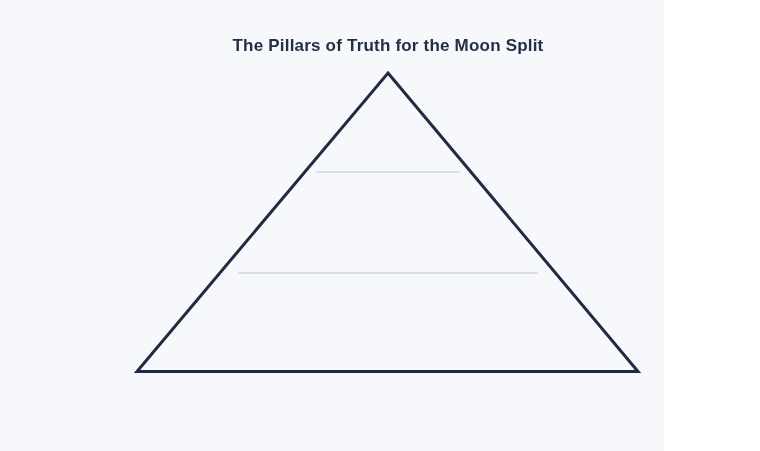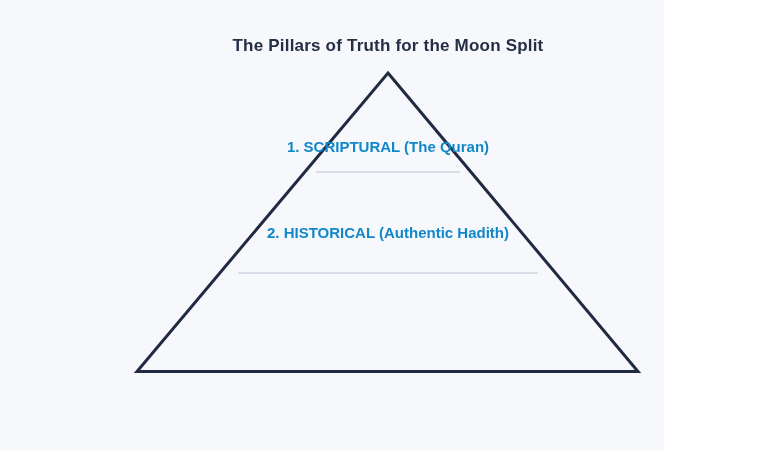--- a/index.html
+++ b/index.html
@@ -61,22 +61,20 @@
 <body>
 
 <div class="canvas">
 
   <h1 class="diagram-title">The Pillars of Truth for the Moon Split</h1>
 
   <svg class="triangle-svg" viewBox="0 0 760 451" xmlns="http://www.w3.org/2000/svg">
     <polygon points="388,73 638,371.5 137,371.5" fill="none" stroke-width="3" stroke-linejoin="miter" stroke="#202a40"></polygon>
   </svg>
 
-  <div class="tier-label tier-1">1. SCRIPTURAL (The Quran)</div>
 
   <div class="tier-divider divider-1"></div>
 
-  <div class="tier-label tier-2">2. HISTORICAL (Authentic Hadith)</div>
 
   <div class="tier-divider divider-2"></div>
 
 
 </div>
 
 </body></html>

